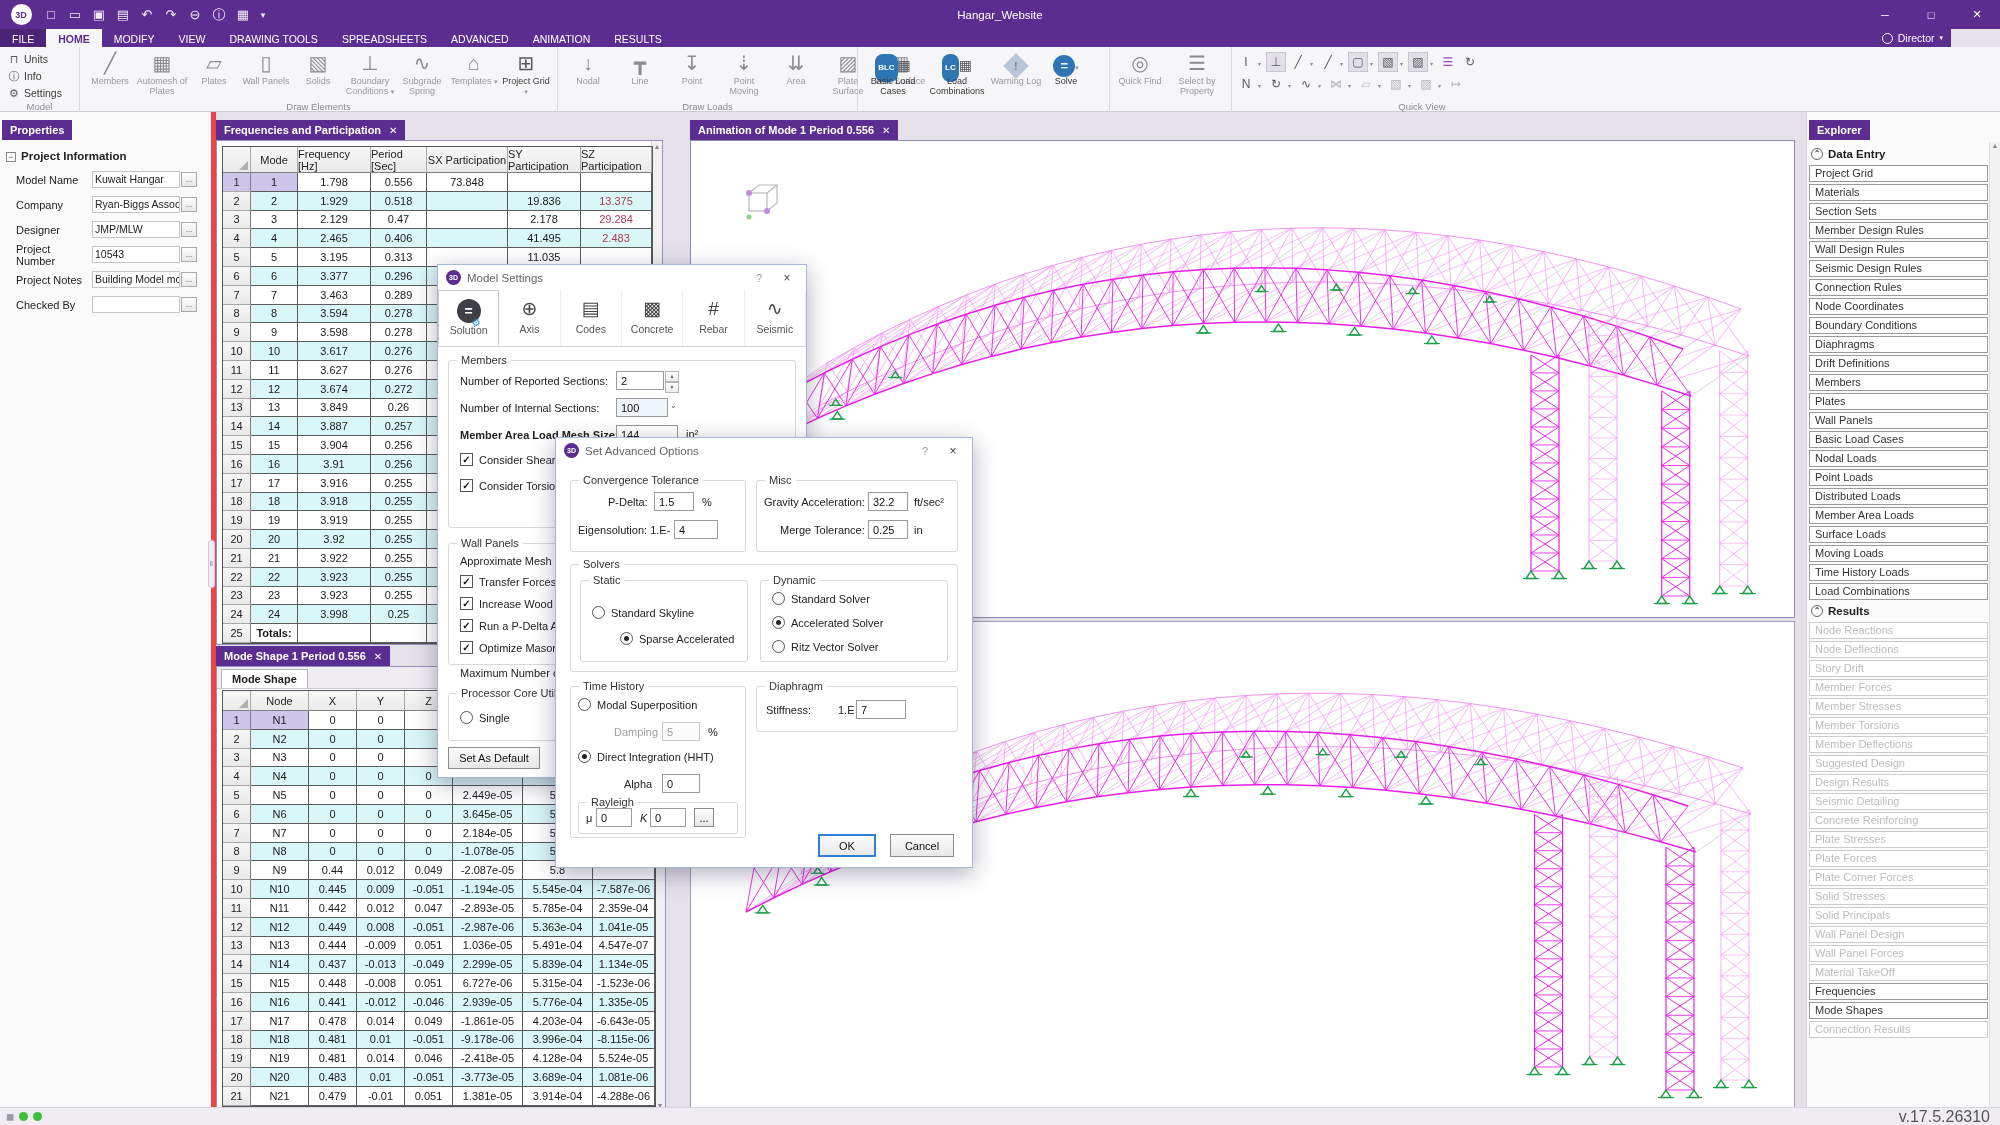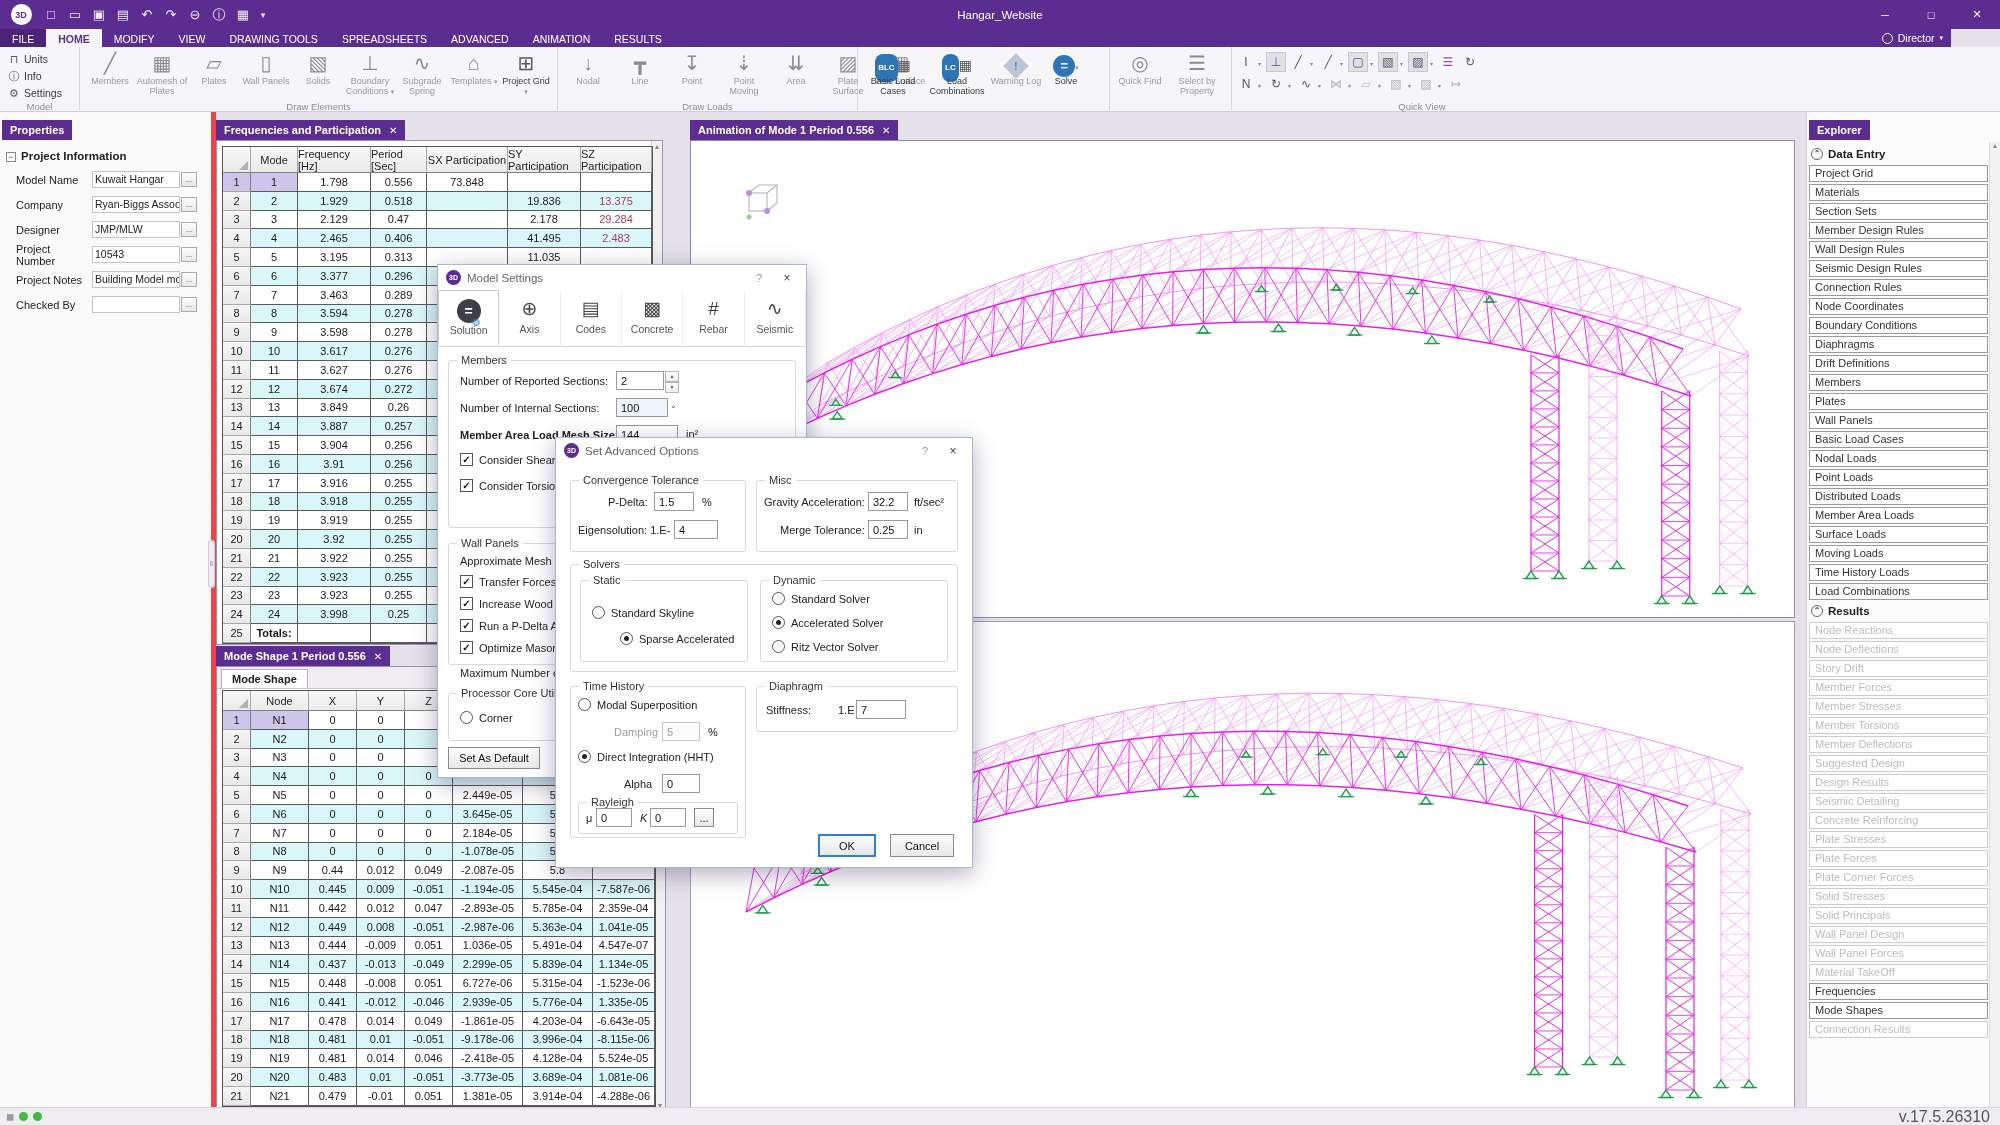--- a/index.html
+++ b/index.html
@@ -2170,21 +2170,21 @@
     <div class="chk" style="left:22px; top:376px;">
         <span class="box">✓</span>
         <span>Optimize Masonry </span>
       </div>
     <span class="fldlab" style="left:22px; top:402px;">Maximum Number of </span>
     <div class="grp" style="left:10px; top:428px; width:348px; height:48px;">
       <span class="leg">Processor Core Utilizatio</span>
     </div>
     <div class="rad" style="left:22px; top:446px;">
         <span class="cir"></span>
-        <span>Corner</span>
+        <span>Single</span>
       </div>
     <div class="btn" style="left:10px; top:482px; width:92px; height:22px;">Set As Default</div>
   </div>
 
   <div class="dlg" style="left:555px; top:437px; width:418px; height:431px; z-index:20;">
     <div class="dtitle">
       <span class="dlogo">3D</span>
       <span class="dtext">Set Advanced Options</span>
       <span class="dq">?</span>
       <span class="dx">×</span>

